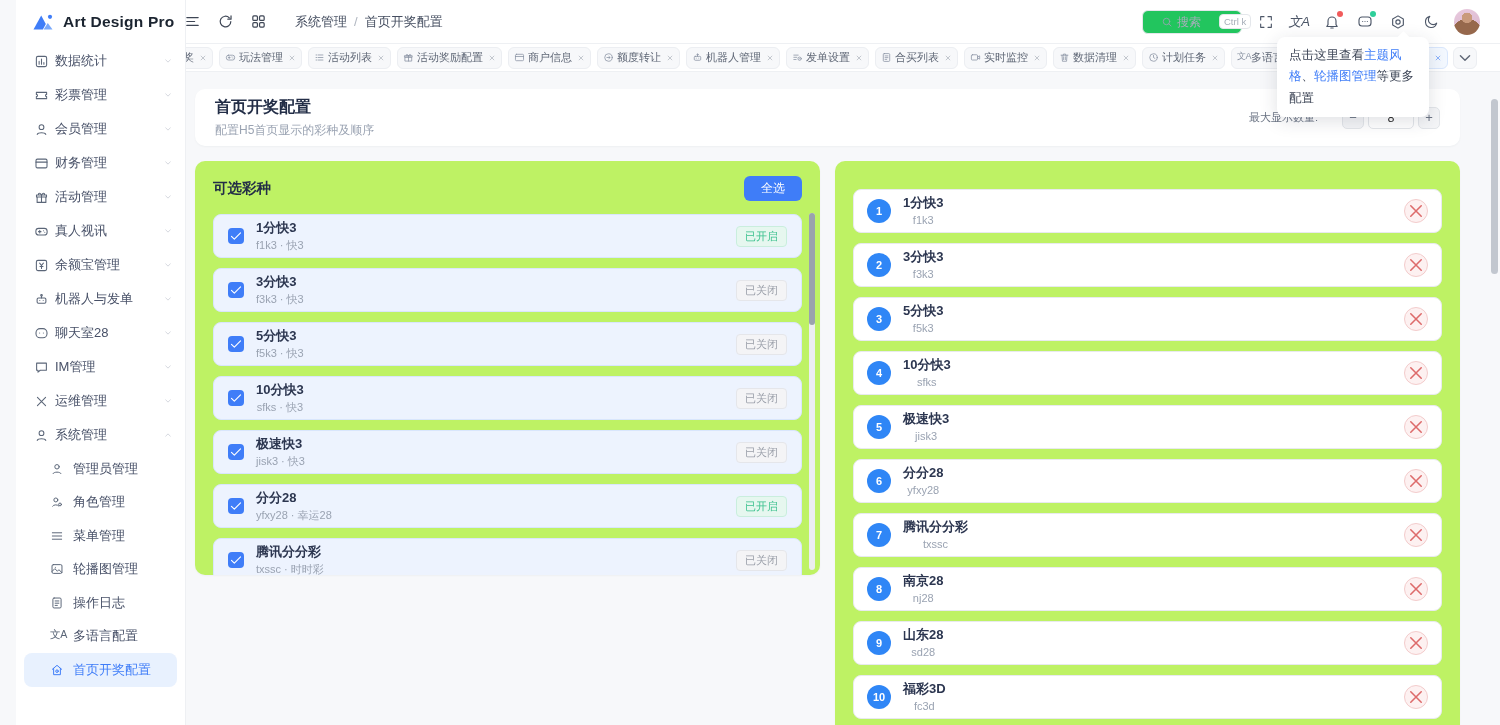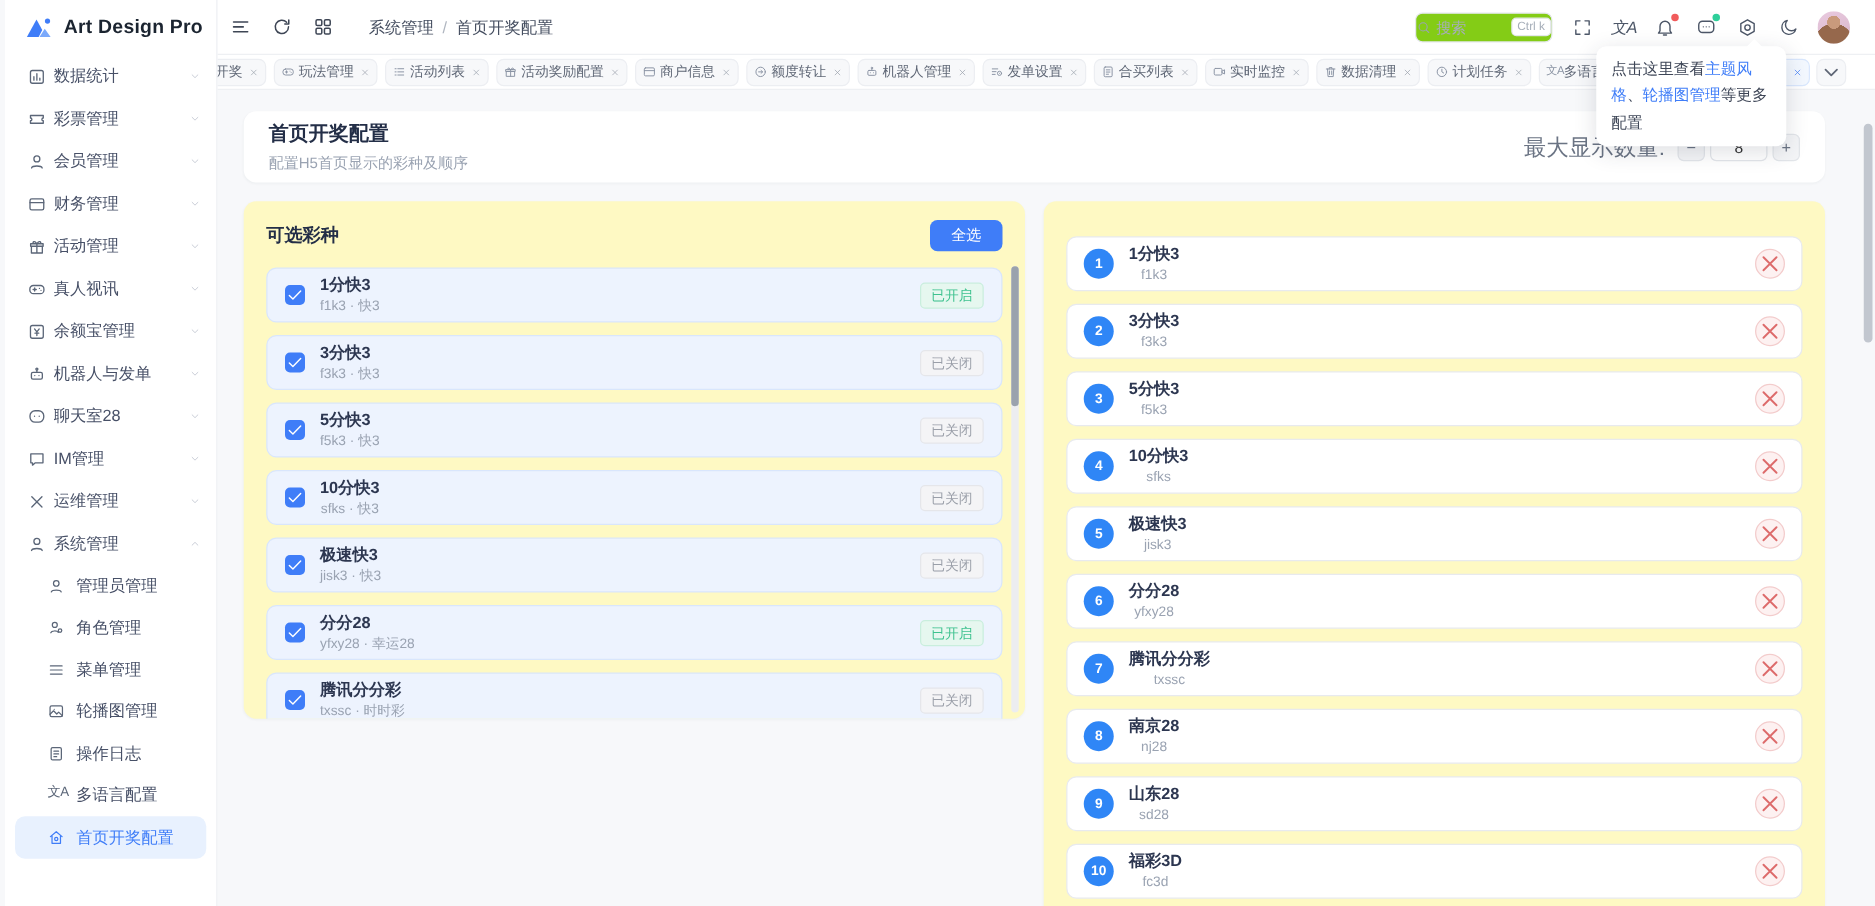--- a/index.html
+++ b/index.html
@@ -1,20 +1,20 @@
 <!DOCTYPE html>
 <html><head>
 <meta charset="utf-8">
 <style>
   * { margin:0; padding:0; box-sizing:border-box; font-family:"Liberation Sans","DejaVu Sans",sans-serif; }
   html,body { width:1500px; height:725px; overflow:hidden; background:#fff; }
   .app { position:relative; width:1500px; height:725px; overflow:hidden; background:#f7f8fa; }
 
   
-  .sidebar { position:absolute; left:4px; top:0; bottom:0; width:170px; background:#fff; border-right:1px solid #eef0f3; z-index:10; }
+  .sidebar { position:absolute; left:16px; top:0; bottom:0; width:170px; background:#fff; border-right:1px solid #eef0f3; z-index:10; }
   .logo { height:44px; display:flex; align-items:center; padding-left:15px; gap:8px; cursor:pointer; }
   .logo-mark { width:24px; height:24px; display:inline-flex; }
   .logo-text { font-size:15.5px; font-weight:700; color:#1b2430; letter-spacing:.2px; }
   .side-item { display:flex; align-items:center; height:34px; padding:0 12px 0 18px; gap:6px; font-size:13px; color:#475067; cursor:pointer; }
   .s-icon { width:15px; height:15px; color:#5b6678; flex:none; display:inline-flex; }
   .s-label { flex:1; white-space:nowrap; overflow:hidden; }
   .s-chev { width:10px; height:10px; color:#c3c8d2; display:inline-flex; }
   .sub-item { height:33.5px; display:flex; align-items:center; padding-left:34px; gap:9px; font-size:13px; color:#475067; cursor:pointer; }
   .sub-item .s-icon { width:14px; height:14px; }
   .sub-item.active { background:#e8f1fe; border-radius:8px; margin:0 8px; padding-left:26px; color:#3f7df8; }
@@ -22,21 +22,21 @@
 
   
   .main { position:absolute; left:170px; top:0; right:0; bottom:0; }
   .topbar { height:44px; background:#fff; border-bottom:1px solid #eef0f3; display:flex; align-items:center; padding:0 20px 0 14px; }
   .tool-icon { width:17px; height:17px; color:#3e4655; margin-right:16px; display:inline-flex; cursor:pointer; }
   .breadcrumb { display:flex; align-items:center; gap:7px; font-size:13px; margin-left:12px; }
   .bc-item { color:#454e60; cursor:pointer; }
   .bc-sep { color:#b0b6c0; }
   .bc-current { color:#454e60; }
   .topbar-right { margin-left:auto; display:flex; align-items:center; }
-  .search-box { position:relative; width:110px; height:24px; border:1px solid #e4e7eb; border-radius:6px; background:#84cc16; display:flex; align-items:center; padding:0 0; gap:4px; cursor:text; }
+  .search-box { position:relative; width:100px; height:24px; border:1px solid #e4e7eb; border-radius:6px; background:#22c55e; display:flex; align-items:center; padding:0 18px; gap:4px; cursor:text; }
   .search-box .sch { width:12px; height:12px; color:#9aa3b2; display:inline-flex; flex:none; }
   .search-box input { border:none; outline:none; background:transparent; width:38px; font-size:12px; color:#333; }
   .search-box input::placeholder { color:#a6aeb9; }
   .kbd { margin-left:auto; border:1px solid #e4e7eb; border-radius:4px; font-size:9.5px; color:#a6aeb9; padding:1px 4px; background:#fff; white-space:nowrap; }
   .icon-btn { width:18px; height:18px; color:#4d5768; position:relative; display:inline-flex; align-items:center; justify-content:center; margin-left:15px; cursor:pointer; }
   .icon-btn i { width:16px; height:16px; display:inline-flex; align-items:center; justify-content:center; }
   .icon-btn.dot-red::after { content:""; position:absolute; top:-2px; right:-2px; width:6px; height:6px; border-radius:50%; background:#f15b5b; }
   .icon-btn.dot-green::after { content:""; position:absolute; top:-2px; right:-2px; width:6px; height:6px; border-radius:50%; background:#2ecf9a; }
   .avatar { width:26px; height:26px; border-radius:50%; margin-left:14px; cursor:pointer; flex:none;
     background:
@@ -54,26 +54,26 @@
   .tab.active .t-icon, .tab.active .t-close { color:#3f7df8; }
   .tab-more { position:absolute; right:23px; top:3px; width:24px; height:22px; border:1px solid #eceef2; background:#f7f8fa; border-radius:6px; display:flex; align-items:center; justify-content:center; color:#5f6776; cursor:pointer; }
   .tab-more svg { width:10px; height:10px; }
 
   
   .content { position:absolute; left:0; right:0; top:72px; bottom:0; background:#f7f8fa; padding:17px 40px 0 25px; overflow:hidden; }
   .title-card { background:#fff; border-radius:10px; height:57px; display:flex; align-items:center; padding:0 20px; box-shadow:0 1px 2px rgba(30,40,60,.04); }
   .page-title { font-size:16px; font-weight:700; color:#232e47; }
   .page-subtitle { font-size:12px; color:#9aa3b2; margin-top:4px; }
   .max-count { margin-left:auto; display:flex; align-items:center; gap:4px; }
-  .mc-label { font-size:18px; color:#6b7484; margin-right:6px; }
+  .mc-label { font-size:11px; color:#6b7484; margin-right:20px; }
   .step-btn { width:22px; height:22px; border:1px solid #e3e6ea; background:#f4f5f7; border-radius:5px; color:#6b7484; font-size:13px; display:flex; align-items:center; justify-content:center; cursor:pointer; }
   .step-value { width:46px; height:22px; border:1px solid #e3e6ea; background:#fff; border-radius:5px; font-size:12.5px; color:#333; display:flex; align-items:center; justify-content:center; }
 
   .panels { display:flex; gap:15px; margin-top:15px; align-items:flex-start; }
-  .panel { background:#fef9c3; border-radius:10px; padding:15px 18px; box-shadow:0 1px 2px rgba(30,40,60,.04); position:relative; }
+  .panel { background:#bef264; border-radius:10px; padding:15px 18px; box-shadow:0 1px 2px rgba(30,40,60,.04); position:relative; }
   .panel.left { width:625px; height:414px; overflow:hidden; }
   .panel.right { flex:1; min-height:640px; }
   .panel-head { display:flex; align-items:center; justify-content:space-between; }
   .panel-title { font-size:14.5px; font-weight:700; color:#232e47; }
   .btn-blue { background:#3f7df8; color:#fff; border:none; border-radius:6px; font-size:12px; padding:4px 17px; cursor:pointer; }
   .btn-red { background:#fdeded; color:#dd6b6b; border:1px solid #f4c8c8; border-radius:6px; font-size:12px; padding:3px 10px; cursor:pointer; }
 
   .pick-list, .sel-list { margin-top:13px; display:flex; flex-direction:column; gap:10px; }
   .pick-item { height:44px; flex:none; background:#edf3fe; border:1px solid #d9e6fc; border-radius:8px; display:flex; align-items:center; padding:0 14px; cursor:pointer; }
   .checkbox { width:16px; height:16px; background:#3f7df8; border-radius:4px; color:#fff; display:flex; align-items:center; justify-content:center; margin-right:12px; flex:none; cursor:pointer; }

